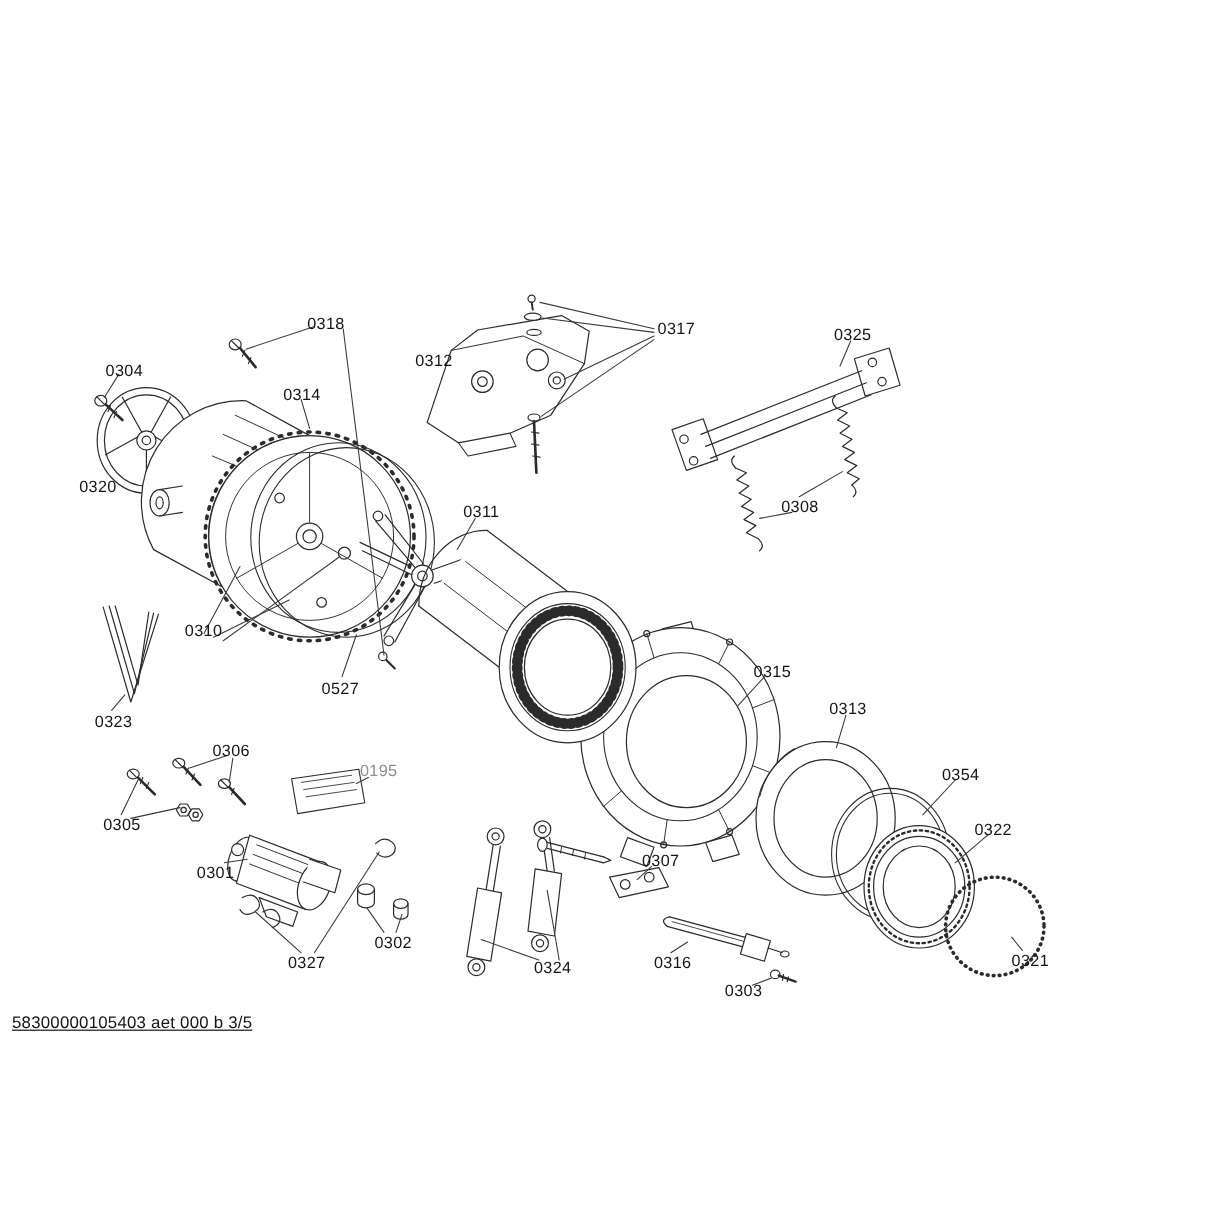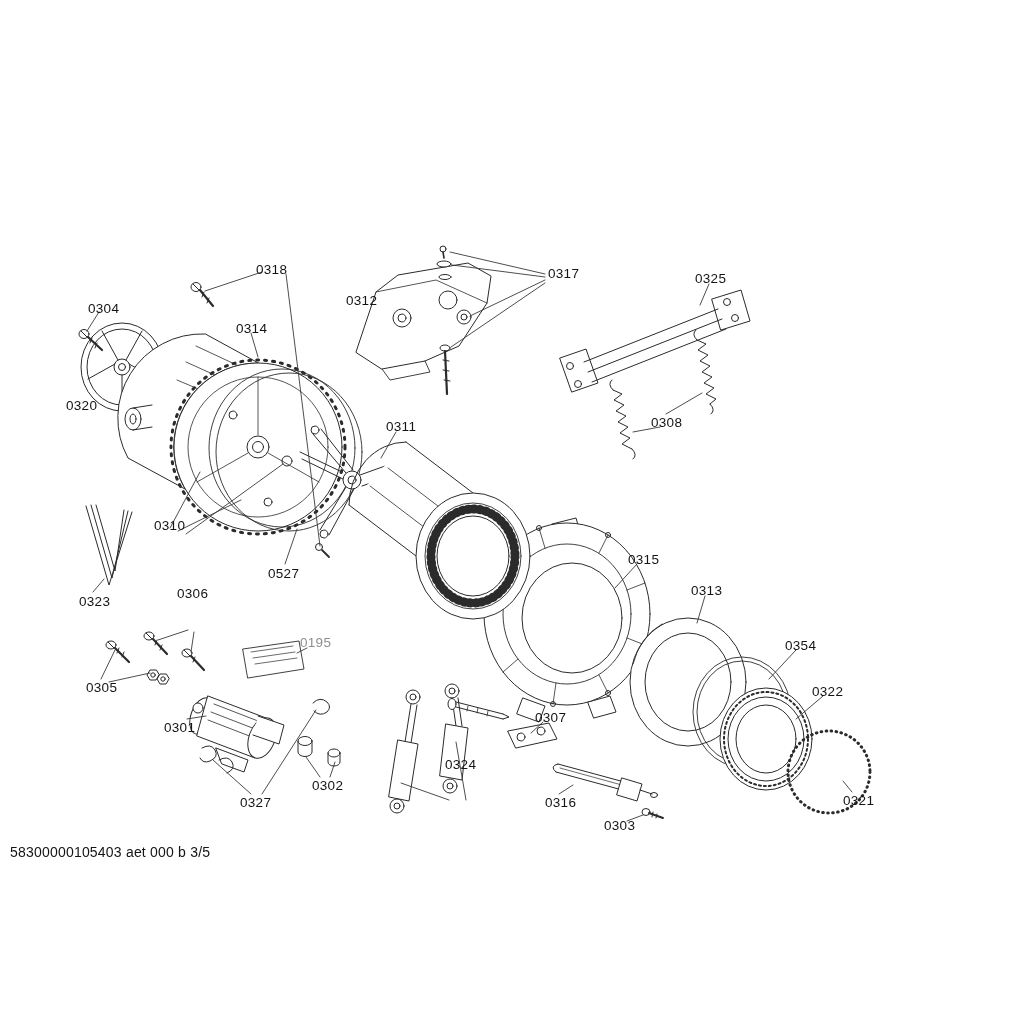--- a/index.html
+++ b/index.html
@@ -11,20 +11,21 @@
   }
   #diagram{position:absolute;left:0;top:0}
   .part-label{
     position:absolute;font-size:13.5px;line-height:15px;
     color:var(--label,#111111);letter-spacing:.3px;white-space:nowrap;
   }
   .part-label.muted{color:var(--muted_label,#8f8f8f)}
   .footer-text{
     position:absolute;left:10px;top:844px;font-size:14px;color:var(--label,#111111);
     letter-spacing:.2px;
+    text-decoration:underline;
   }
 </style>
 </head>
 <body>
 
 <div class="canvas">
 
 <svg id="diagram" width="1024" height="1024" viewBox="0 0 1024 1024" fill="none" stroke="#2b2b2b" stroke-width="1" stroke-linecap="round" stroke-linejoin="round">
 
   <g>
@@ -357,26 +358,26 @@
 <div class="part-label" style="left:651px;top:415px">0308</div>
 <div class="part-label" style="left:386px;top:419px">0311</div>
 <div class="part-label" style="left:154px;top:518px">0310</div>
 <div class="part-label" style="left:268px;top:566px">0527</div>
 <div class="part-label" style="left:79px;top:594px">0323</div>
 <div class="part-label" style="left:628px;top:552px">0315</div>
 <div class="part-label" style="left:691px;top:583px">0313</div>
 <div class="part-label" style="left:785px;top:638px">0354</div>
 <div class="part-label" style="left:812px;top:684px">0322</div>
 <div class="part-label" style="left:843px;top:793px">0321</div>
-<div class="part-label" style="left:177px;top:586px">0306</div>
+<div class="part-label" style="left:177px;top:618px">0306</div>
 <div class="part-label muted" style="left:300px;top:635px">0195</div>
 <div class="part-label" style="left:86px;top:680px">0305</div>
 <div class="part-label" style="left:164px;top:720px">0301</div>
 <div class="part-label" style="left:240px;top:795px">0327</div>
 <div class="part-label" style="left:312px;top:778px">0302</div>
-<div class="part-label" style="left:445px;top:757px">0324</div>
+<div class="part-label" style="left:445px;top:799px">0324</div>
 <div class="part-label" style="left:535px;top:710px">0307</div>
 <div class="part-label" style="left:545px;top:795px">0316</div>
 <div class="part-label" style="left:604px;top:818px">0303</div>
 
 <div class="footer-text">58300000105403 aet 000 b 3/5</div>
 
 </div>
 
 </body></html>

